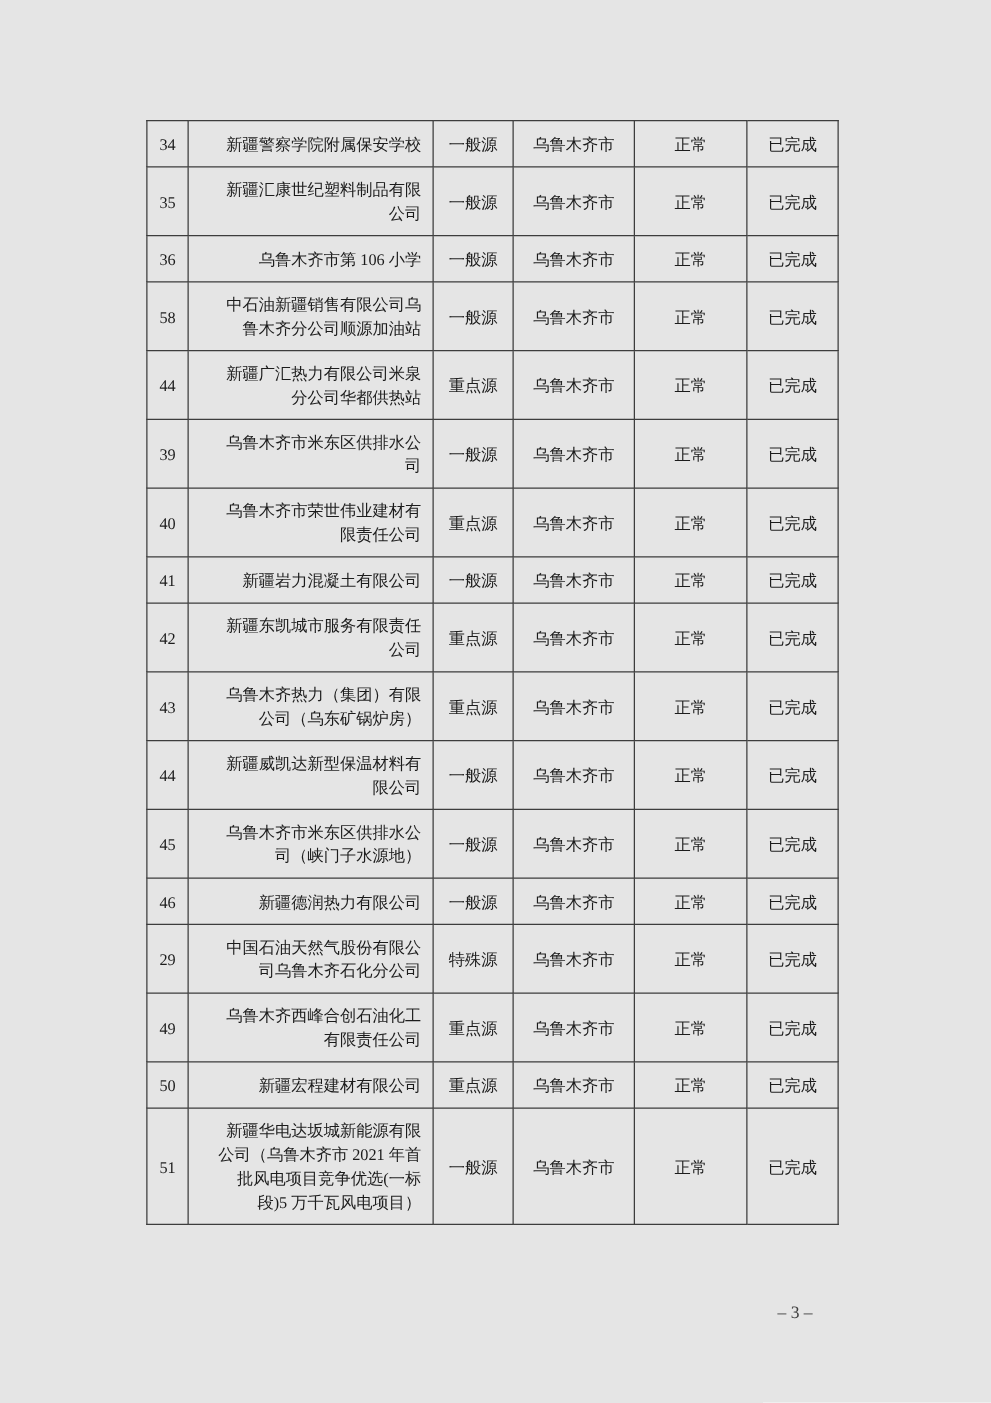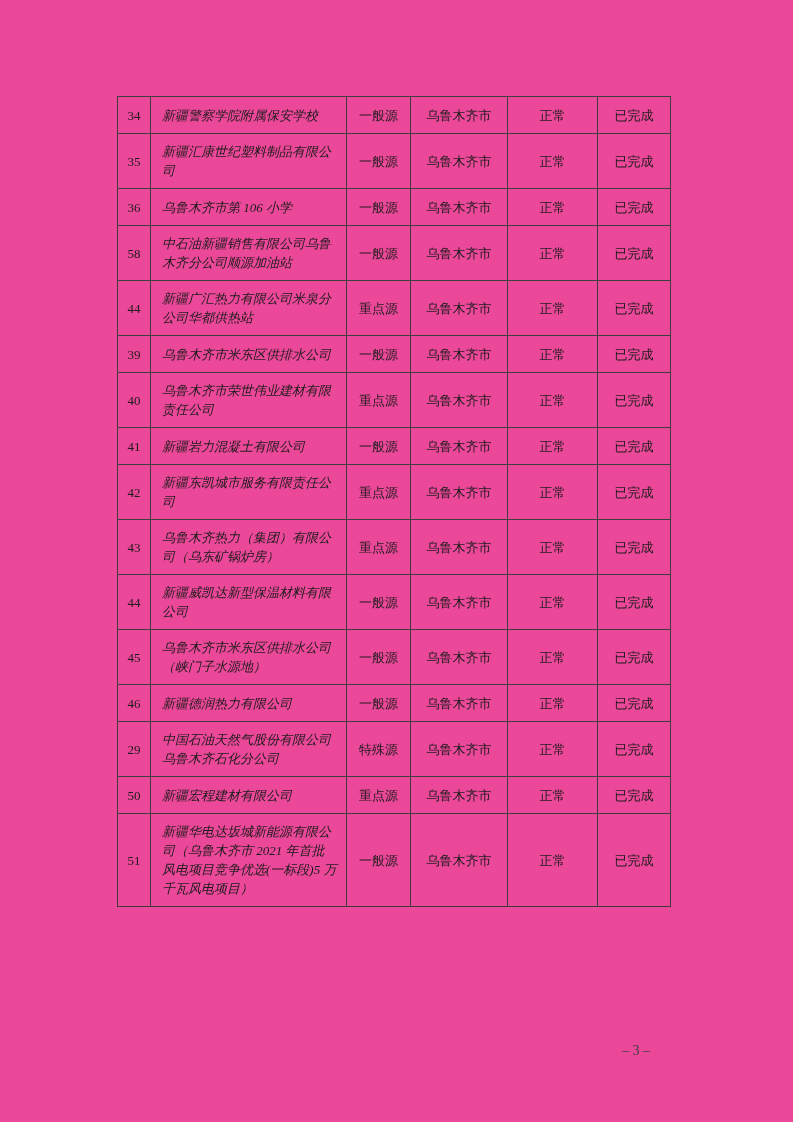--- a/index.html
+++ b/index.html
@@ -11,21 +11,21 @@
     width: 793px;
     height: 1122px;
     position: relative;
     font-family: "Liberation Serif", "DejaVu Serif", serif;
     color: #1c1c1c;
     overflow: hidden;
   }
   .sheet {
     position: absolute;
     inset: 0;
-    background: #ec4899;
+    background: #e5e5e5;
   }
   table.doc-table {
     position: absolute;
     left: 117px;
     top: 96px;
     width: 553px;
     border-collapse: collapse;
     table-layout: fixed;
   }
   table.doc-table td {
@@ -35,23 +35,22 @@
     text-align: center;
     vertical-align: middle;
     padding: 8px 2px;
     word-break: break-all;
     color: #1c1c1c;
   }
   table.doc-table tr {
     height: 37px;
   }
   table.doc-table td.col-name {
-    text-align: left;
-    padding: 8px 9px 8px 11px;
-    font-style: italic;
+    text-align: right;
+    padding: 8px 9px 8px 22px;
   }
   .page-number {
     position: absolute;
     left: 622px;
     top: 1042px;
     width: 60px;
     font-size: 14px;
     line-height: 18px;
     color: #3c3c3c;
     text-align: left;
@@ -180,20 +179,28 @@
   </tr>
         <tr>
     <td class="col-no">29</td>
     <td class="col-name">中国石油天然气股份有限公司乌鲁木齐石化分公司</td>
     <td class="col-type">特殊源</td>
     <td class="col-city">乌鲁木齐市</td>
     <td class="col-status">正常</td>
     <td class="col-completion">已完成</td>
   </tr>
         <tr>
+    <td class="col-no">49</td>
+    <td class="col-name">乌鲁木齐西峰合创石油化工有限责任公司</td>
+    <td class="col-type">重点源</td>
+    <td class="col-city">乌鲁木齐市</td>
+    <td class="col-status">正常</td>
+    <td class="col-completion">已完成</td>
+  </tr>
+        <tr>
     <td class="col-no">50</td>
     <td class="col-name">新疆宏程建材有限公司</td>
     <td class="col-type">重点源</td>
     <td class="col-city">乌鲁木齐市</td>
     <td class="col-status">正常</td>
     <td class="col-completion">已完成</td>
   </tr>
         <tr>
     <td class="col-no">51</td>
     <td class="col-name">新疆华电达坂城新能源有限公司（乌鲁木齐市 2021 年首批风电项目竞争优选(一标段)5 万千瓦风电项目）</td>

